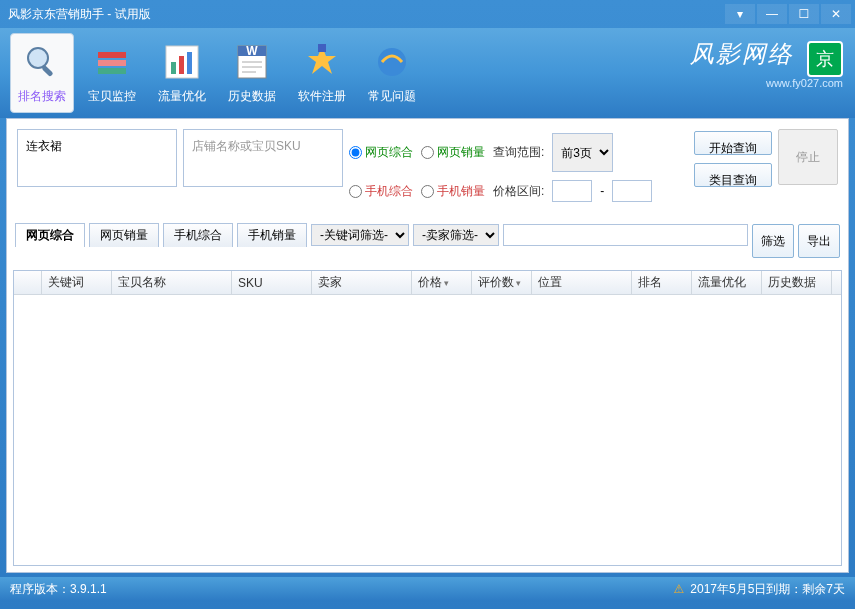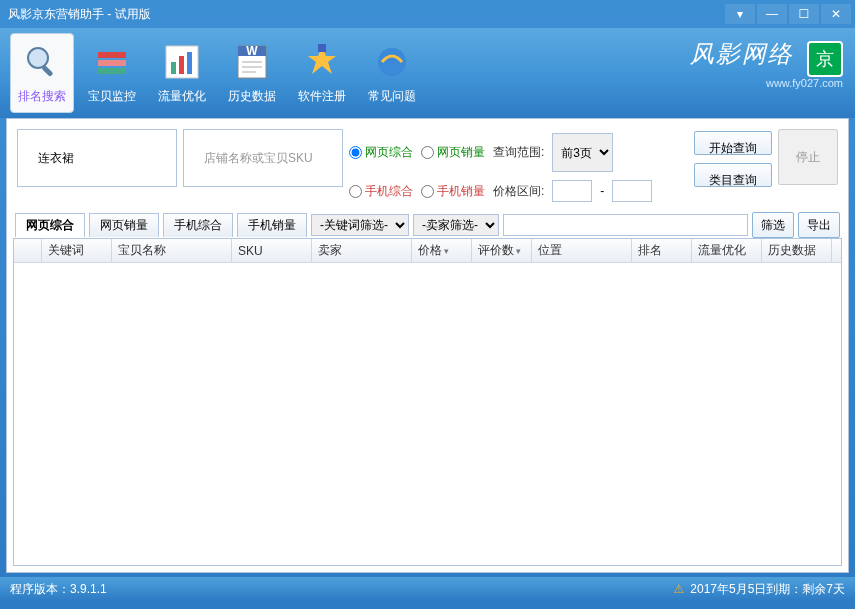--- a/index.html
+++ b/index.html
@@ -16,42 +16,42 @@
 .toolbar-item .tb-label { font-size: 12px; color: #fff; }
 .toolbar-item.active .tb-label { color: #8b5cf6; }
 .brand { position: absolute; right: 12px; top: 10px; text-align: right; color: #fff; }
 .brand .brand-name { font-size: 24px; font-style: italic; letter-spacing: 2px; }
 .brand .brand-url { font-size: 11px; color: #cfe8ff; }
 .brand .brand-badge { display: inline-block; width: 36px; height: 36px; background: #00a84f; border: 2px solid #fff; border-radius: 4px; color: #fff; font-size: 18px; text-align: center; line-height: 32px; margin-left: 10px; vertical-align: middle; }
 
 .workspace { margin: 0 6px; background: #fff; border: 1px solid #b0c4de; height: 455px; padding: 6px; display: flex; flex-direction: column; }
 
 .search-row { display: flex; gap: 6px; align-items: flex-start; padding: 4px; }
-.keyword-area, .shop-area { width: 160px; height: 58px; border: 1px solid #b0c4de; resize: none; padding: 20px; font-size: 12px; }
+.keyword-area, .shop-area { width: 160px; height: 58px; border: 1px solid #b0c4de; resize: none; padding: 8px; font-size: 12px; }
 .shop-area::placeholder { color: #999; }
 .opts-grid { flex: 1; display: flex; flex-direction: column; gap: 8px; padding-top: 4px; }
 .opts-line { display: flex; align-items: center; gap: 8px; }
 .radio-lbl { display: flex; align-items: center; gap: 3px; cursor: pointer; }
 .radio-lbl.green { color: #0a8a0a; }
 .radio-lbl.red { color: #d04040; }
 .field-lbl { color: #333; }
 .sel-small { height: 39px; border: 1px solid #b0c4de; padding: 0 4px; }
 .num-inp { width: 40px; height: 22px; border: 1px solid #b0c4de; text-align: center; }
 .btn { height: 24px; padding: 8px 14px; border: 1px solid #8bb4d8; background: linear-gradient(#fdfdfe,#e8f1f9); cursor: pointer; border-radius: 2px; }
 .btn-col { display: flex; flex-direction: column; gap: 8px; padding-top: 2px; }
 .btn-stop { width: 60px; height: 56px; border: 1px solid #ccc; background: #f0f0f0; color: #999; border-radius: 2px; }
 
 .tabs-row { display: flex; align-items: center; gap: 4px; margin-top: 6px; padding: 0 2px; }
 .tab { height: 24px; padding: 0 10px; border: 1px solid #b0c4de; background: linear-gradient(#fdfdfe,#e8eef5); display: flex; align-items: center; cursor: pointer; border-bottom: none; }
 .tab.active { background: #fff; font-weight: bold; }
 .combo { height: 22px; border: 1px solid #b0c4de; padding: 0 4px; }
 .spacer-input { flex: 1; height: 22px; border: 1px solid #b0c4de; }
-.tabs-row .btn { height: 26px; padding: 0 8px; }
-
-.table-wrap { flex: 1; border: 1px solid #b0c4de; margin-top: 0; overflow: hidden; }
+.tabs-row .btn { height: 34px; padding: 0 8px; margin-top: 12px; }
+
+.table-wrap { flex: 1; border: 1px solid #b0c4de; margin-top: 12px; overflow: hidden; }
 .hdr-row { display: flex; background: linear-gradient(#fdfdfe,#e8eef5); border-bottom: 1px solid #d0d8e0; height: 24px; }
 .hdr-cell { border-right: 1px solid #d0d8e0; padding: 0 6px; display: flex; align-items: center; color: #333; }
 .hdr-sort { color: #777; font-size: 9px; margin-left: 2px; }
 .table-body { height: calc(100% - 24px); background: #fff; }
 
 .statusbar { height: 24px; background: linear-gradient(#4da0db,#2d7bc4); display: flex; align-items: center; justify-content: space-between; padding: 0 10px; color: #fff; font-size: 12px; margin-top: 4px; }
 .status-right { display: flex; align-items: center; gap: 6px; }
 .warn-icon { color: #ffb020; }
 </style>
 </head>

